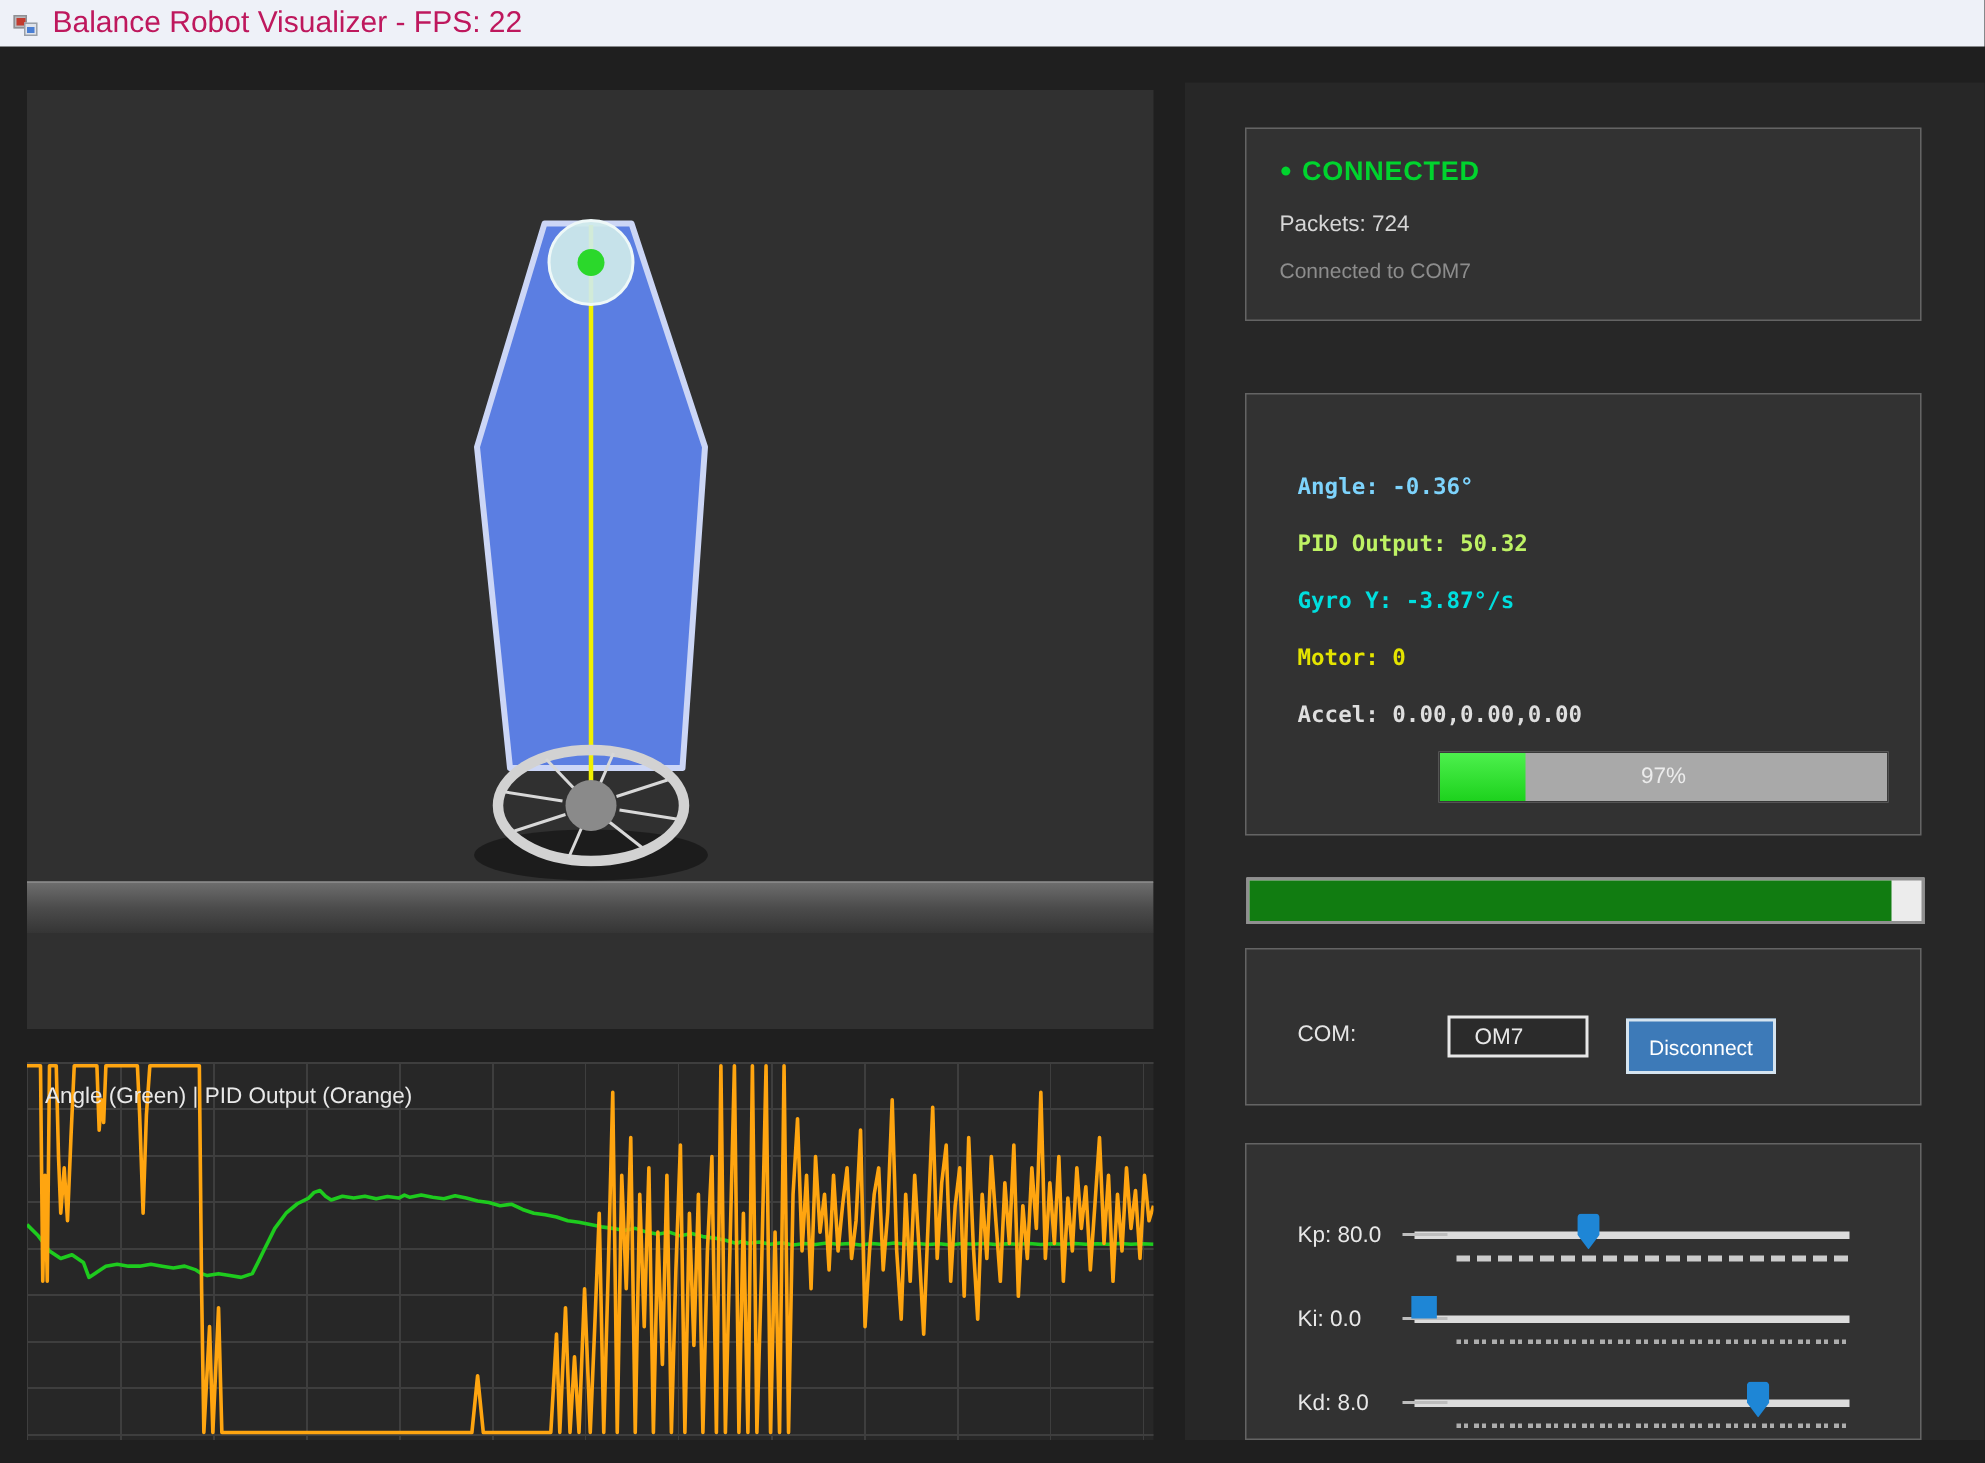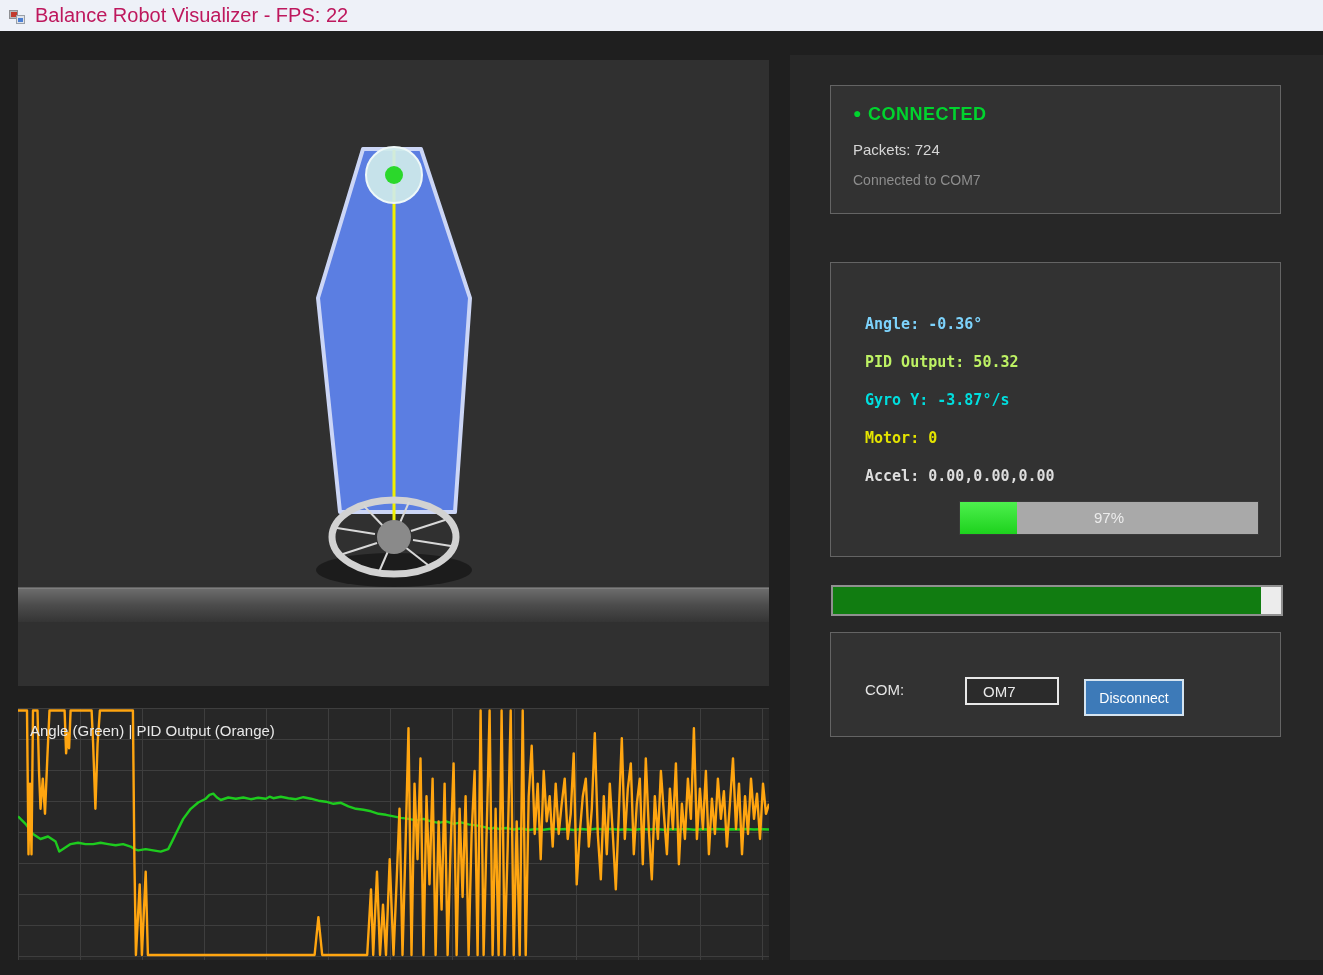--- a/index.html
+++ b/index.html
@@ -163,15 +163,41 @@
     <div class="motor-bar">
       <div class="motor-bar-fill" style="width: 95.5%;"></div>
     </div>
 
     <div class="rpanel com-panel">
       <div class="com-label">COM:</div>
       <input class="com-input" type="text" value="OM7" style="">
       <button class="disconnect-btn">Disconnect</button>
     </div>
 
+    <div class="rpanel slider-panel">
+      <div class="pid-row" style="top:40px">
+        <div class="pid-label">Kp: 80.0</div>
+        <div class="slider-body">
+          <div class="slider-track"></div>
+          <div class="thumb pointer" style="left: 40%;"></div>
+          <div class="ticks coarse"></div>
+        </div>
+      </div>
+      <div class="pid-row" style="top:96px">
+        <div class="pid-label">Ki: 0.0</div>
+        <div class="slider-body">
+          <div class="slider-track"></div>
+          <div class="thumb square" style="left: 1%;"></div>
+          <div class="ticks fine"></div>
+        </div>
+      </div>
+      <div class="pid-row" style="top:152px">
+        <div class="pid-label">Kd: 8.0</div>
+        <div class="slider-body">
+          <div class="slider-track"></div>
+          <div class="thumb pointer" style="left: 79%;"></div>
+          <div class="ticks fine"></div>
+        </div>
+      </div>
+    </div>
 
   </div>
 </div>
 
 </body></html>

